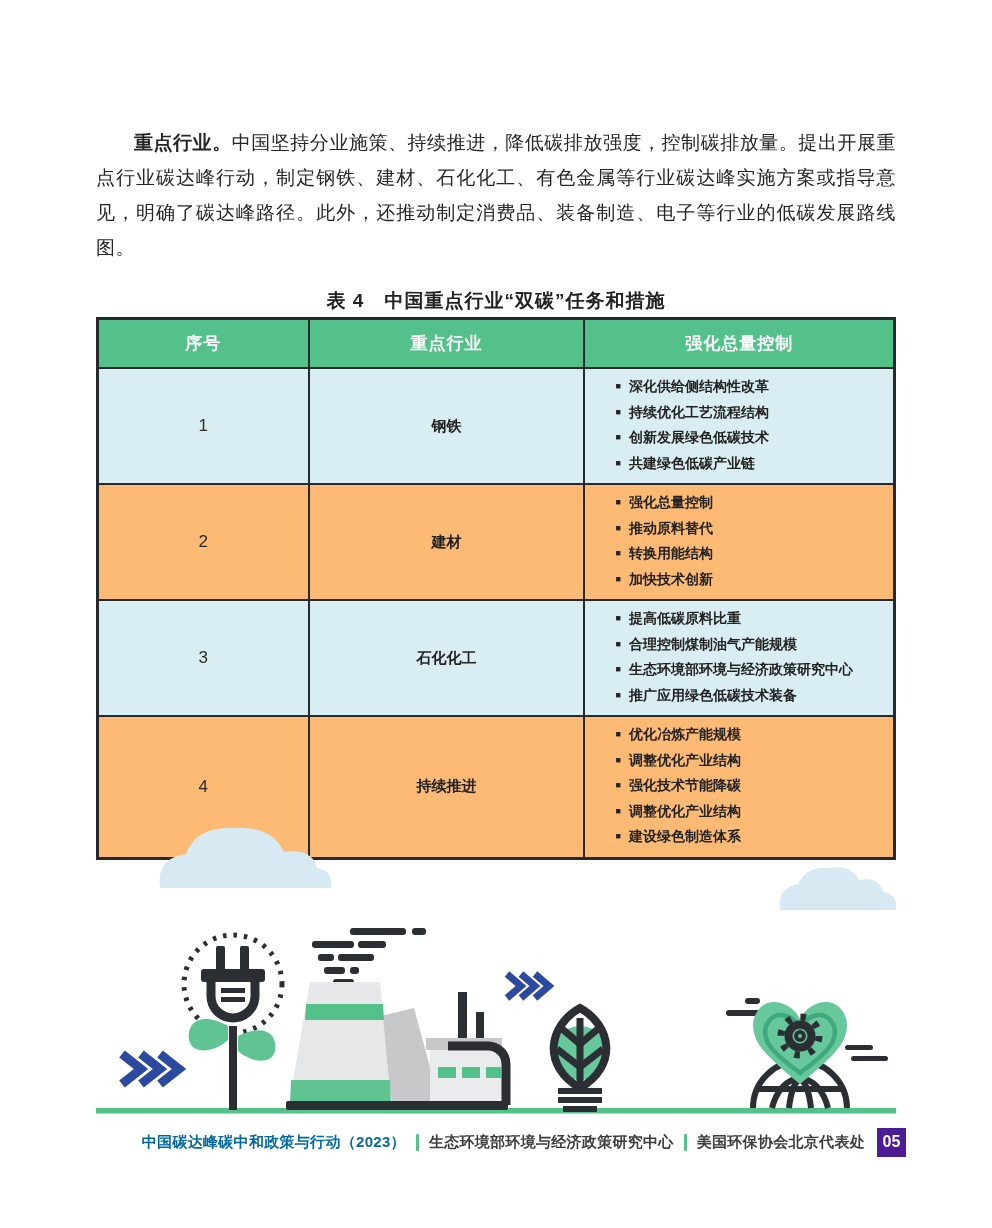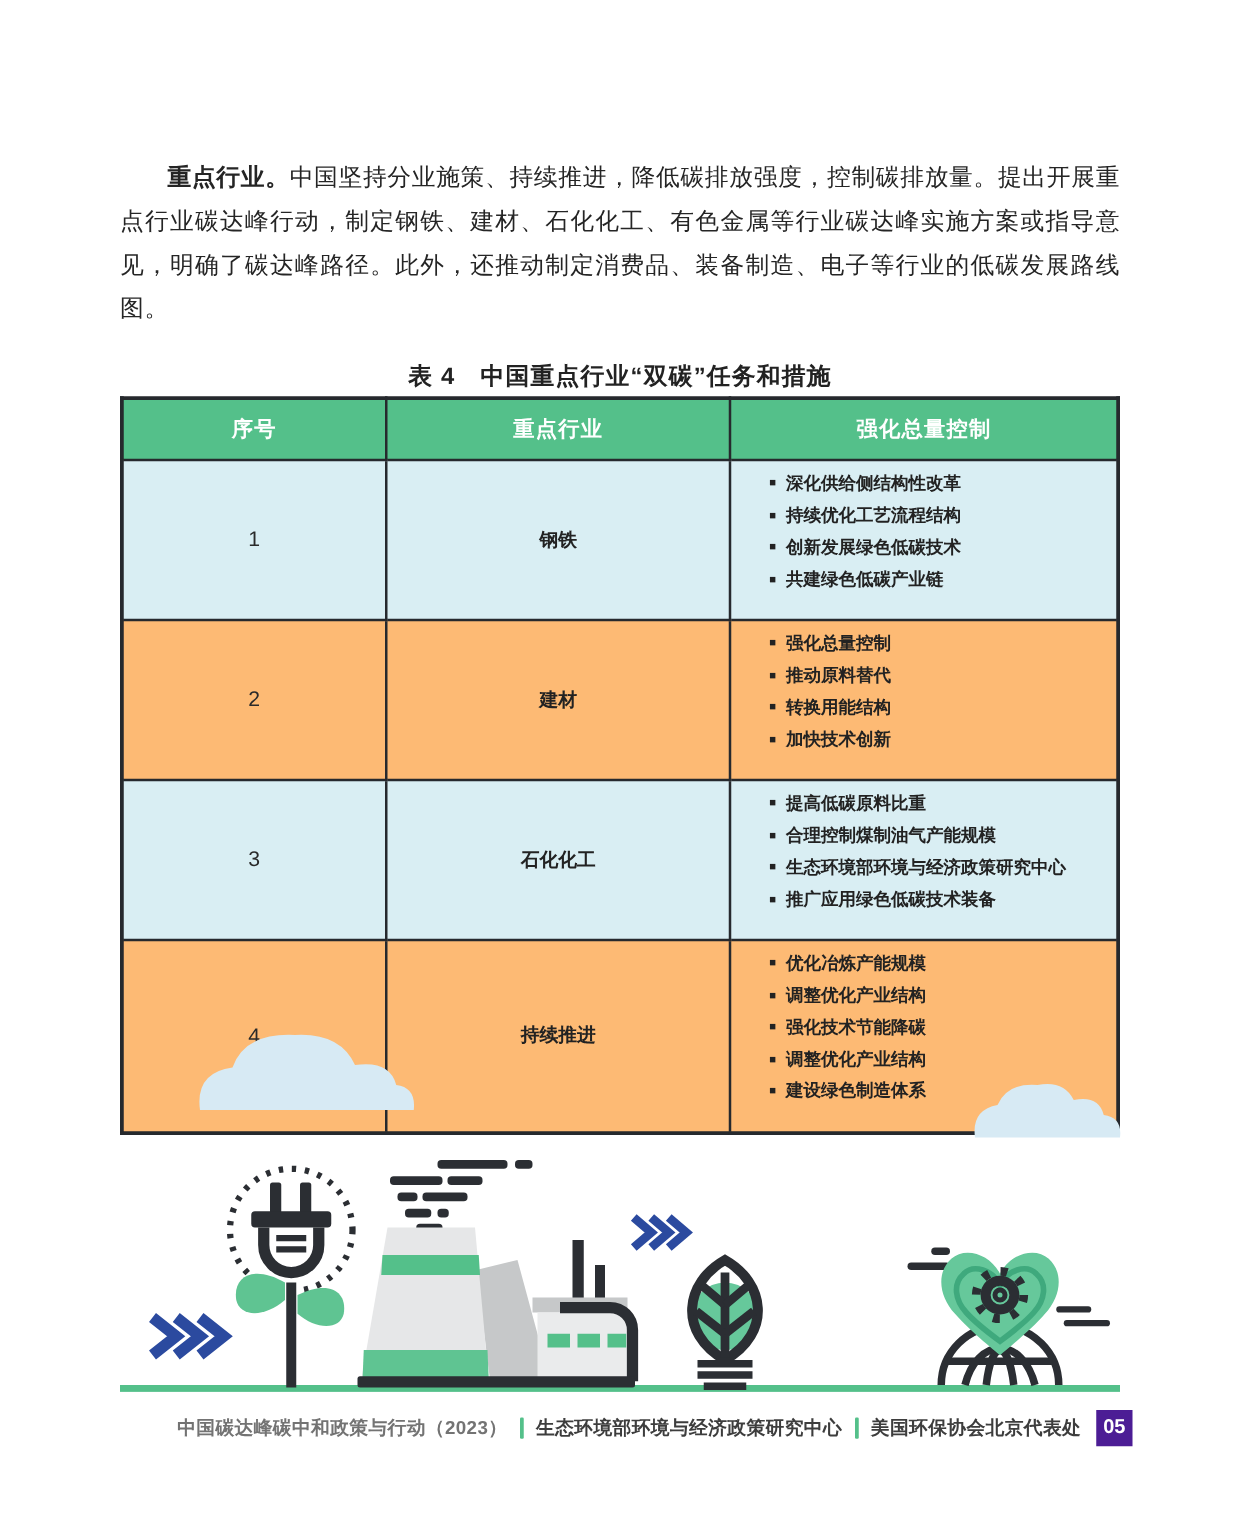--- a/index.html
+++ b/index.html
@@ -29,38 +29,38 @@
   table.key-table col.c2{width:34.6%;}
   table.key-table col.c3{width:38.9%;}
   table.key-table thead th{
     background:#54c08a;color:#ffffff;font-size:17px;font-weight:bold;
     height:45px;text-align:center;letter-spacing:1px;
   }
   tr.row-odd td{background:#d9eef3;}
   tr.row-even td{background:#fdba74;}
   td.cell-no{text-align:center;font-size:17px;color:#2a2a2a;}
   td.cell-ind{text-align:center;font-size:15px;font-weight:bold;color:#222;}
-  td.cell-measures{vertical-align:middle;padding:6px 8px 18px 30px;}
+  td.cell-measures{vertical-align:middle;padding:6px 8px 6px 30px;}
   td.cell-measures ul{margin:0;padding:0;list-style:none;}
   td.cell-measures li{
     font-size:14px;font-weight:bold;color:#222;line-height:23.5px;white-space:nowrap;
   }
   td.cell-measures li::before{
     content:"■";font-size:9px;display:inline-block;transform:translateY(-2px);
     margin-right:8px;color:#222;
   }
   tr.h1{height:100px;} tr.h2{height:88px;} tr.h3{height:97px;} tr.h4{height:121px;}
   
   .illus{position:absolute;top:820px;left:0;width:992px;height:300px;}
   
   .footer{
     position:absolute;top:1126px;right:86px;height:32px;
     display:flex;align-items:center;gap:10px;
   }
-  .f-blue{color:#737373;font-size:15px;font-weight:bold;letter-spacing:.3px;}
+  .f-blue{color:#0369a1;font-size:15px;font-weight:bold;letter-spacing:.3px;}
   .f-dark{color:#3d3d3d;font-size:15px;font-weight:bold;letter-spacing:.3px;}
   .f-sep{display:inline-block;width:3px;height:17px;background:#54c08a;border-radius:1px;}
   .f-page{
     display:inline-flex;align-items:center;justify-content:center;
     width:29px;height:29px;background:#4c1d95;color:#ffffff;
     font-size:16px;font-weight:bold;margin-left:2px;
   }
 </style>
 </head>
 <body>

